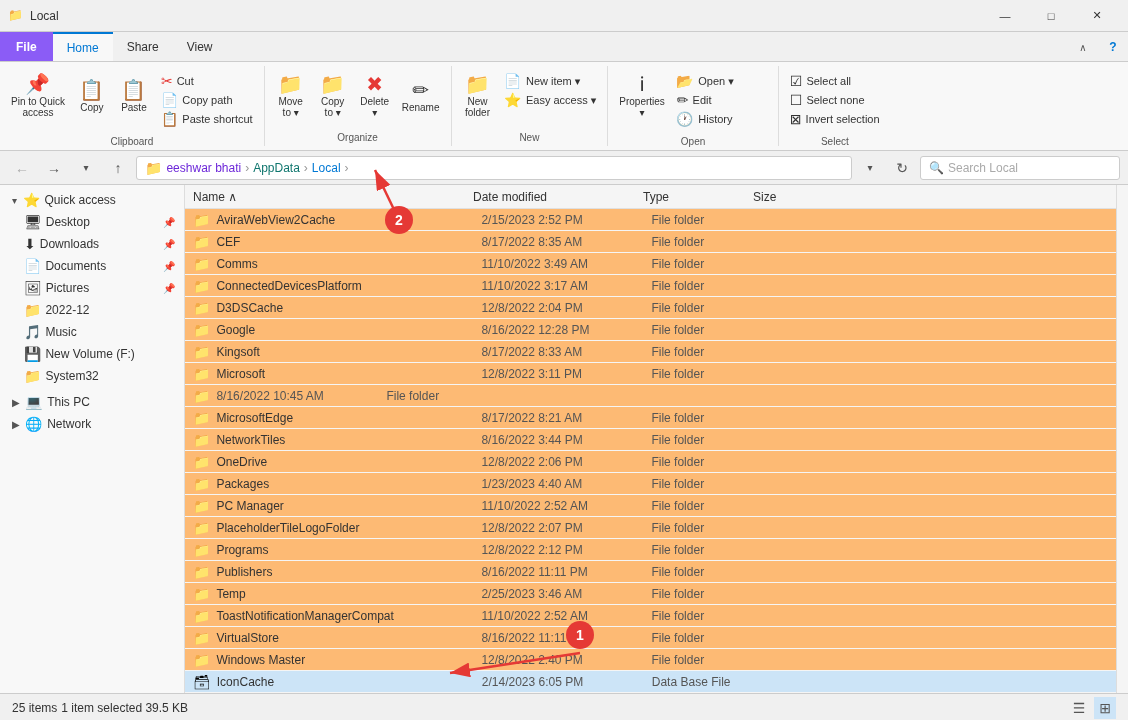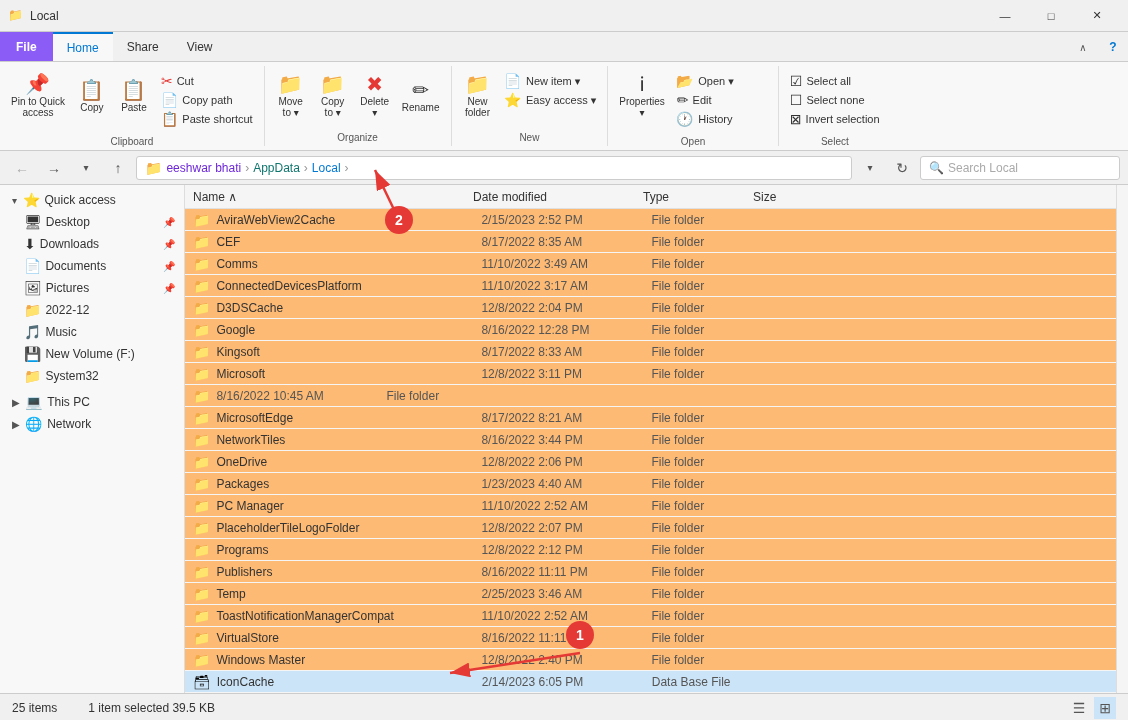--- a/index.html
+++ b/index.html
@@ -210,21 +210,21 @@
     }
 
     
     .status-bar {
       height: 28px;
       background: #f0f0f0;
       border-top: 1px solid #ccc;
       display: flex; align-items: center;
       padding: 0 12px;
       font-size: 12px; color: #333;
-      gap: 31px;
+      gap: 4px;
     }
     .status-right { margin-left: auto; display: flex; gap: 4px; }
     .view-btn { width: 22px; height: 22px; border: none; background: transparent; cursor: pointer; font-size: 14px; color: #555; }
     .view-btn.active { background: #cce4f7; }
 
     
     .circle-badge {
       width: 28px; height: 28px;
       border-radius: 50%;
       background: #e53935;

